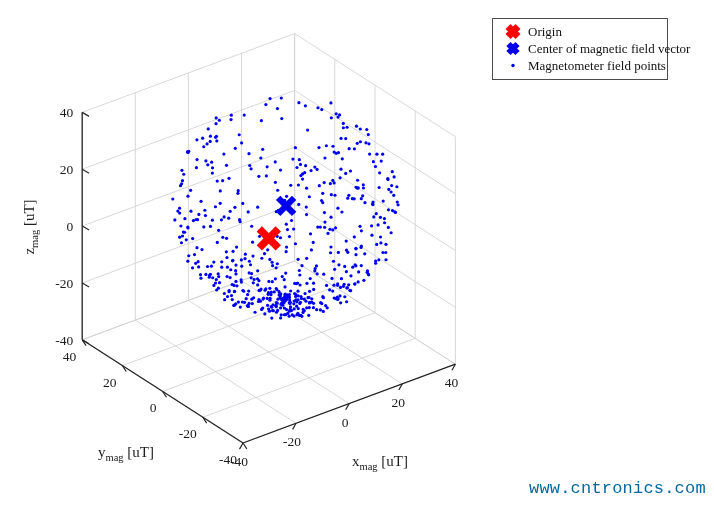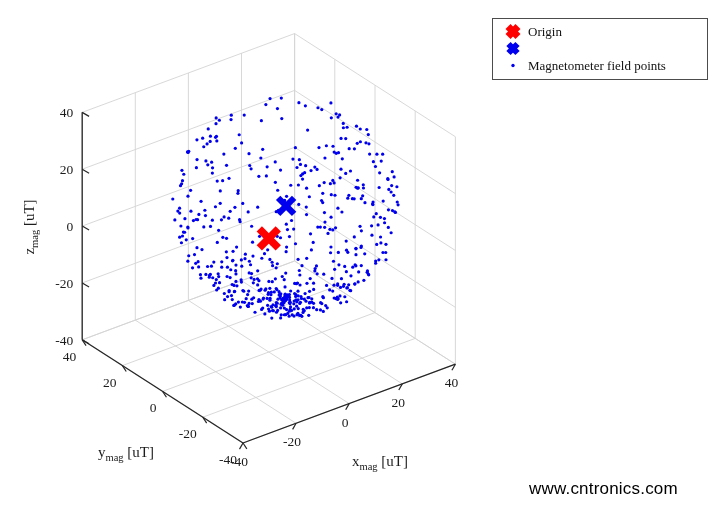--- a/index.html
+++ b/index.html
@@ -68,21 +68,21 @@
   .marker-x-blue {
     stroke: #0000ee;
     stroke-width: 6.2;
     stroke-linecap: butt;
   }
   
   #legend {
     position: absolute;
     left: 492px;
     top: 18px;
-    width: 216px;
+    width: 176px;
     box-sizing: border-box;
     border: 1px solid #4c4c4c;
     background: #ffffff;
     padding: 4px 6px 5px 5px;
   }
   .legend-row {
     display: flex;
     align-items: center;
     height: 17px;
   }
@@ -102,24 +102,24 @@
     font-size: 13px;
     color: #111111;
     white-space: nowrap;
     line-height: 17px;
   }
   
   #watermark {
     position: absolute;
     left: 529px;
     top: 479px;
-    font-family: Liberation Sans, sans-serif;
+    font-family: Liberation Mono, monospace;
     font-size: 17px;
     letter-spacing: 0.2px;
-    color: #000000;
+    color: #0369a1;
     white-space: nowrap;
   }
 </style>
 </head>
 <body>
 
 <div id="figure">
 
   <svg class="plot-canvas" id="plot-canvas" viewBox="0 0 714 508">
     <g id="grid-group">
@@ -832,20 +832,21 @@
     </div>
     <div class="legend-row">
       <span class="legend-key">
         <svg width="30" height="17" viewBox="0 0 30 17">
           <g stroke="#0000ee" stroke-width="6" stroke-linecap="butt">
             <line x1="10.5" y1="4" x2="19.5" y2="13"></line>
             <line x1="19.5" y1="4" x2="10.5" y2="13"></line>
           </g>
         </svg>
       </span>
+      <span class="legend-text">Center of magnetic field vector</span>
     </div>
     <div class="legend-row">
       <span class="legend-key">
         <svg width="30" height="17" viewBox="0 0 30 17">
           <circle cx="15" cy="8.5" r="1.7" fill="#0000ee"></circle>
         </svg>
       </span>
       <span class="legend-text">Magnetometer field points</span>
     </div>
   </div>

